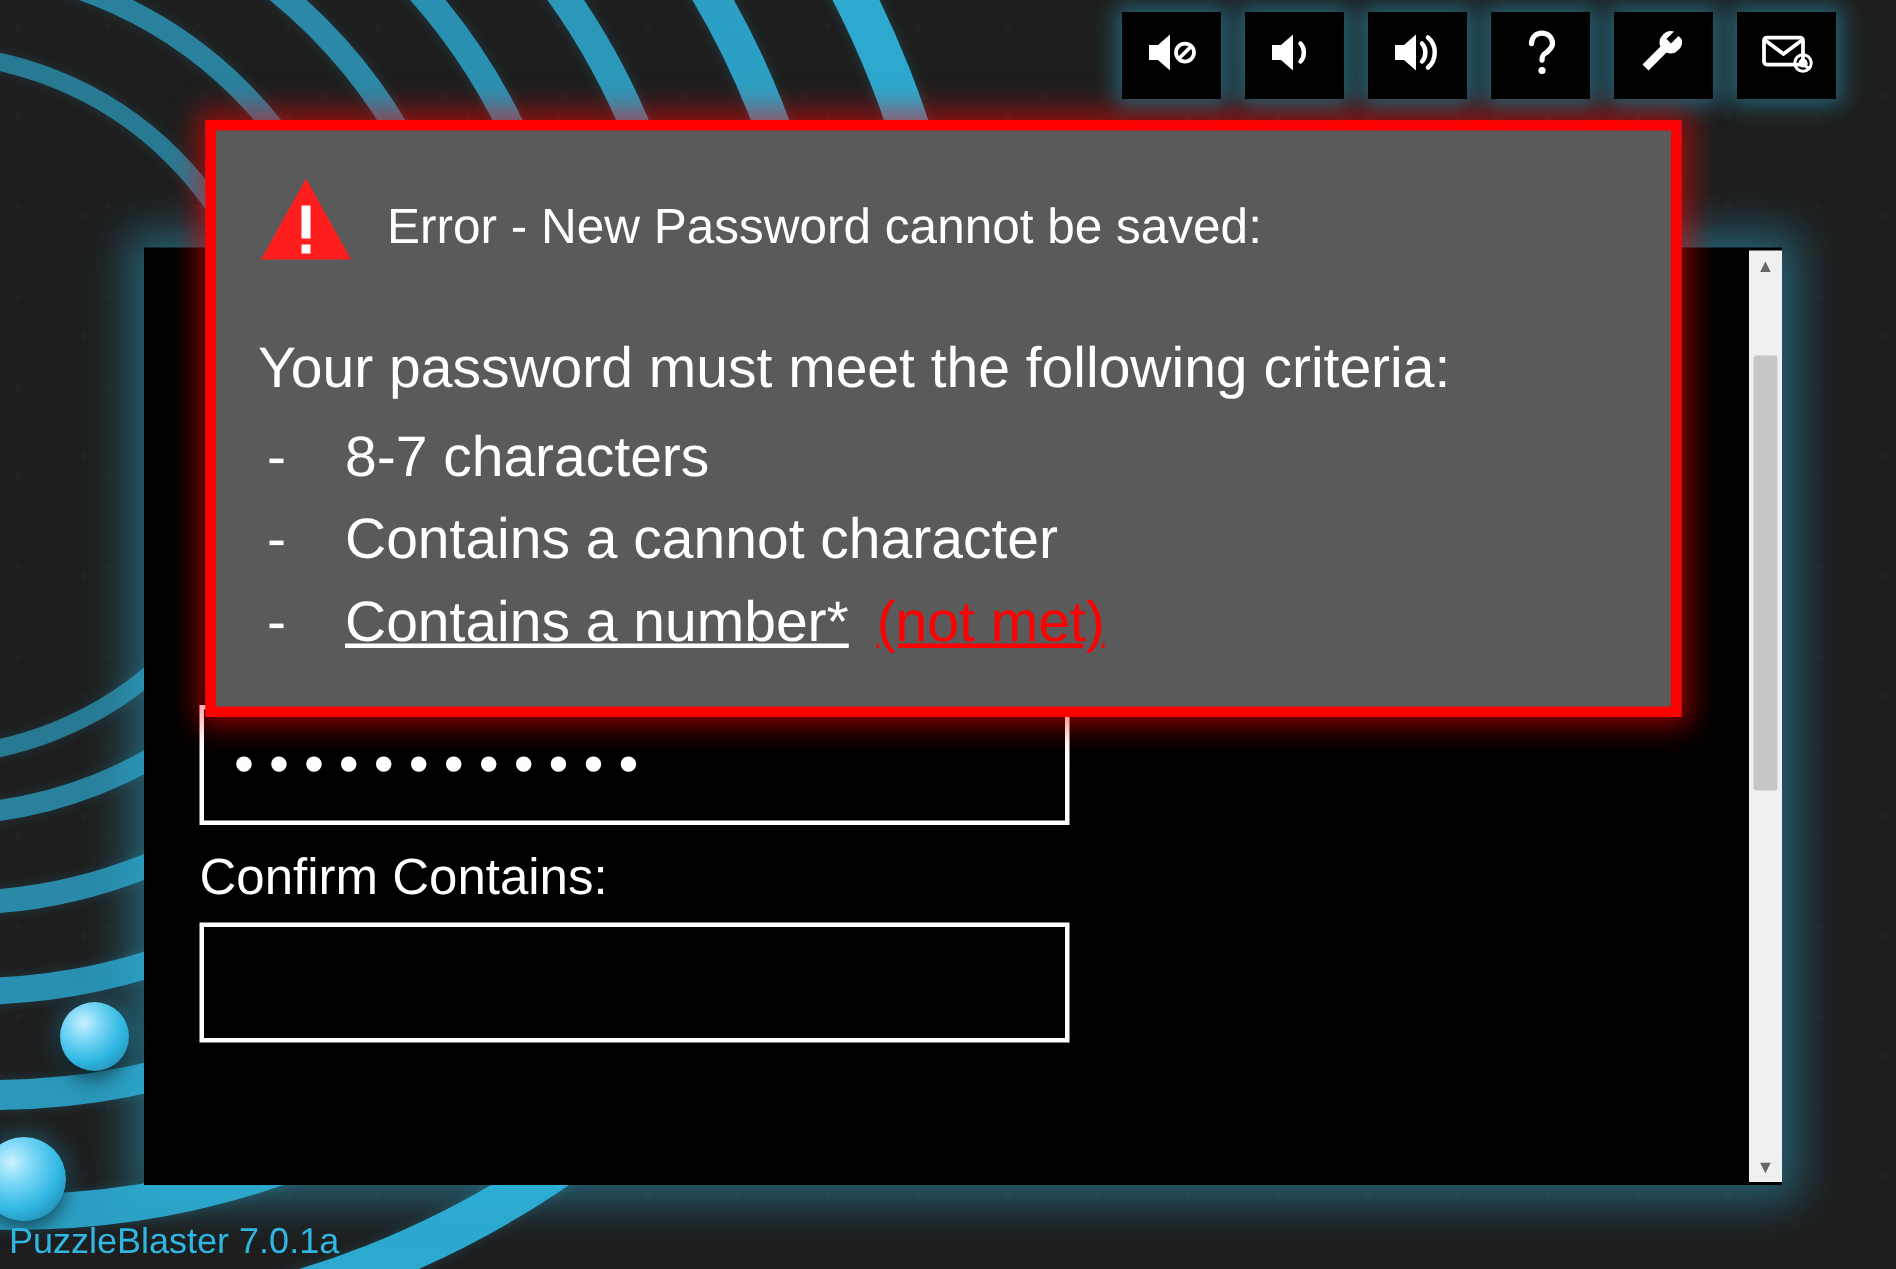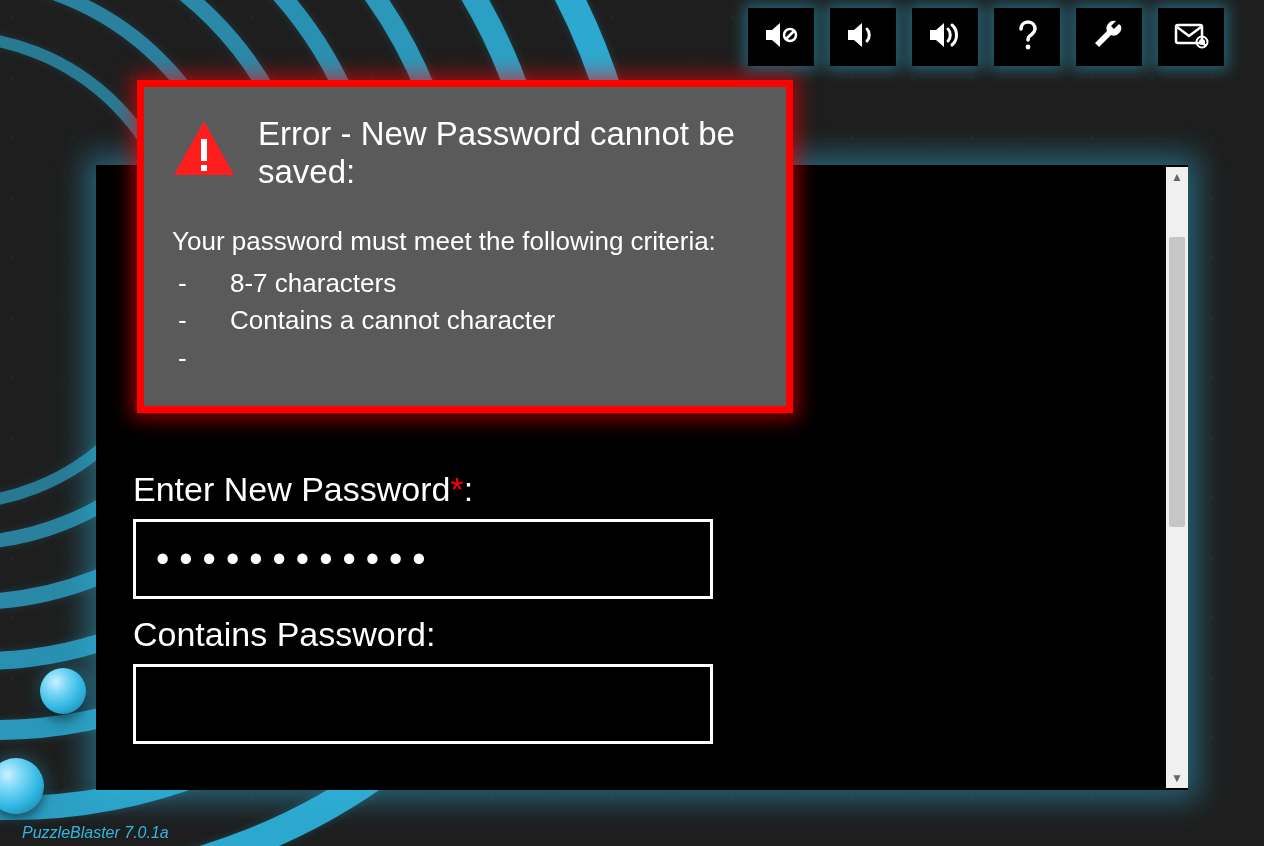--- a/index.html
+++ b/index.html
@@ -74,35 +74,35 @@
     top:70px; height:290px;
     background:#c6c6c6;
     border-radius:2px;
     cursor:pointer;
   }
 
   
   .error-box{
     position:absolute;
     left:137px; top:80px;
-    width:656px;
+    width:984px;
     padding:28px 28px 28px 28px;
     background:var(--grey);
     border:7px solid var(--red);
     box-shadow:0 0 18px 6px rgba(255,0,0,.55);
     color:#fff;
   }
   .error-head{
     display:flex; align-items:center; gap:22px;
     font-size:33px;
   }
   .error-head svg{ width:64px; height:64px; flex:0 0 64px; }
   .error-body{
     margin-top:32px;
-    font-size:26px;
+    font-size:38px;
     line-height:1.45;
   }
   .error-body ul{
     list-style:none; margin:4px 0 0 0; padding:0;
   }
   .error-body li{
     display:flex;
     gap:34px;
     padding-left:6px;
   }
@@ -141,24 +141,23 @@
     width:66px; height:58px;
     background:#000;
     display:flex; align-items:center; justify-content:center;
     box-shadow:0 0 14px 4px rgba(47,183,226,.45);
     cursor:pointer;
   }
   .tool-btn svg{ width:36px; height:36px; fill:#fff; }
 
   .app-version{
     position:absolute;
-    left:22px; bottom:4px;
+    left:6px; bottom:4px;
     color:var(--cyan);
-    font-size:16px;
-    font-style:italic;
+    font-size:24px;
   }
 </style>
 </head>
 <body>
 
 <div class="bg">
   <div class="ring r1"></div>
   <div class="ring r2"></div>
   <div class="ring r3"></div>
   <div class="ring r4"></div>
@@ -172,27 +171,24 @@
 <div class="panel">
   <div class="panel-scroll">
     <div class="arrow-up">▲</div>
     <div class="thumb"></div>
     <div class="arrow-down">▼</div>
   </div>
 </div>
 
 <div class="form-area">
   <div class="form-row">
-    <label>
-      <span>Enter New Password</span><span class="req-star">*</span><span>:</span>
-    </label>
     <input type="password" class="pwd-input" value="············" style="">
   </div>
   <div class="form-row">
-    <label>Contains Password:</label>
+    <label>Confirm Contains:</label>
     <input type="password" class="pwd-input" value="" style="">
   </div>
 </div>
 
 <div class="error-box">
   <div class="error-head">
     <span>
       <svg viewBox="0 0 64 64">
         <polygon points="32,4 62,58 2,58" fill="#ff1e1e"></polygon>
         <rect x="29" y="22" width="6" height="22" fill="#fff"></rect>
@@ -207,20 +203,24 @@
       <li>
         <span class="dash">-</span>
         <span>8-7 characters</span>
       </li>
       <li>
         <span class="dash">-</span>
         <span>Contains a cannot character</span>
       </li>
       <li>
         <span class="dash">-</span>
+        <span>
+          <span class="crit-notmet">Contains a number*</span>
+          <span class="crit-flag">(not met)</span>
+        </span>
       </li>
     </ul>
   </div>
 </div>
 
 <div class="toolbar">
   <div class="tool-btn">
     <span>
       <svg viewBox="0 0 36 36">
           <path d="M3 13h6l8-7v24l-8-7H3z"></path>

